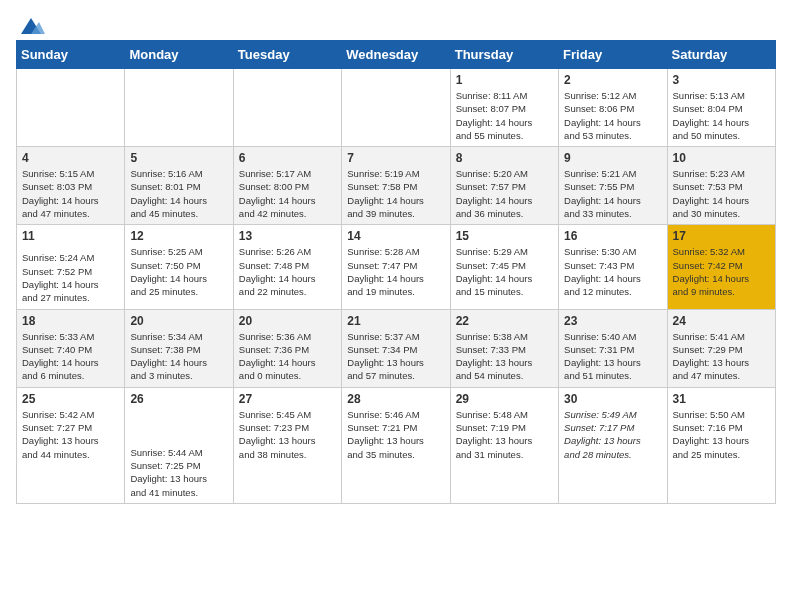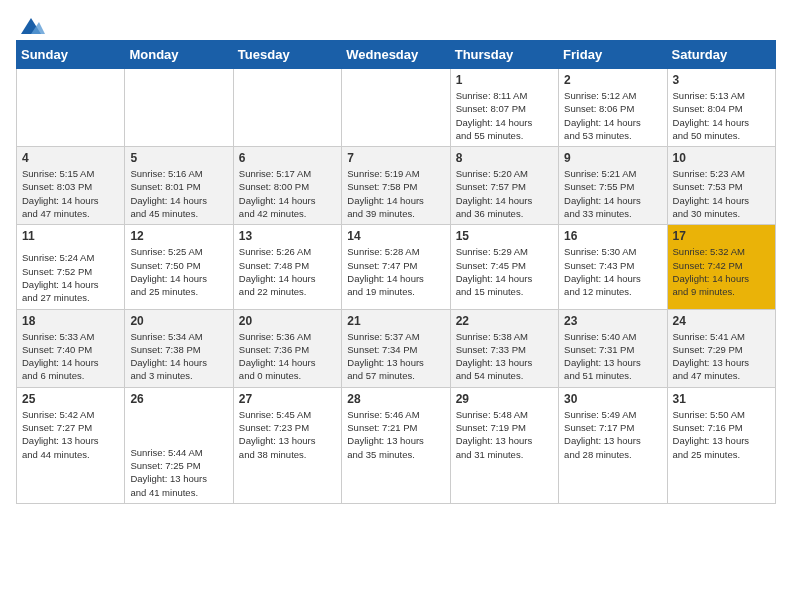--- a/index.html
+++ b/index.html
@@ -329,21 +329,21 @@
         </td>
         <td style="background: rgb(255, 255, 255);">
           <div class="day-number">29</div>
           <div class="day-info" style="white-space: pre-line;">Sunrise: 5:48 AM
 Sunset: 7:19 PM
 Daylight: 13 hours
 and 31 minutes.</div>
         </td>
         <td style="background: rgb(255, 255, 255);">
           <div class="day-number">30</div>
-          <div class="day-info" style="white-space: pre-line;">Sunrise: 5:49 AM
+          <div class="day-info" style="white-space: pre-line; font-style: italic;">Sunrise: 5:49 AM
 Sunset: 7:17 PM
 Daylight: 13 hours
 and 28 minutes.</div>
         </td>
         <td style="background: rgb(255, 255, 255);">
           <div class="day-number">31</div>
           <div class="day-info" style="white-space: pre-line;">Sunrise: 5:50 AM
 Sunset: 7:16 PM
 Daylight: 13 hours
 and 25 minutes.</div>

